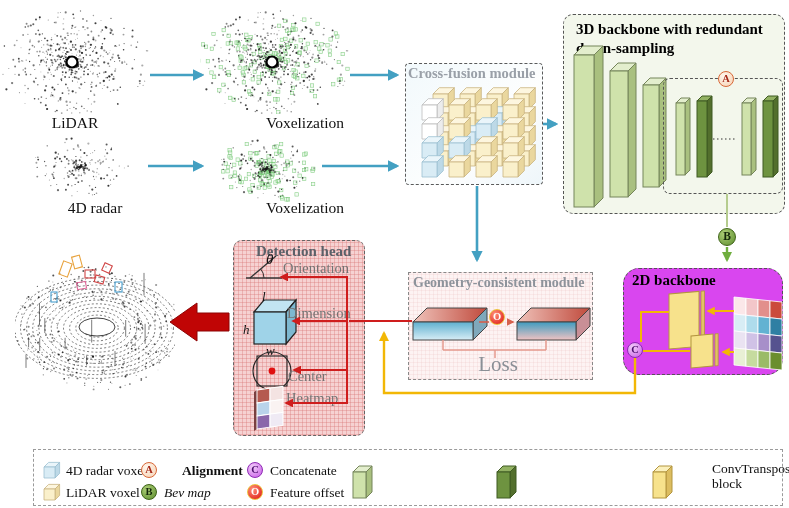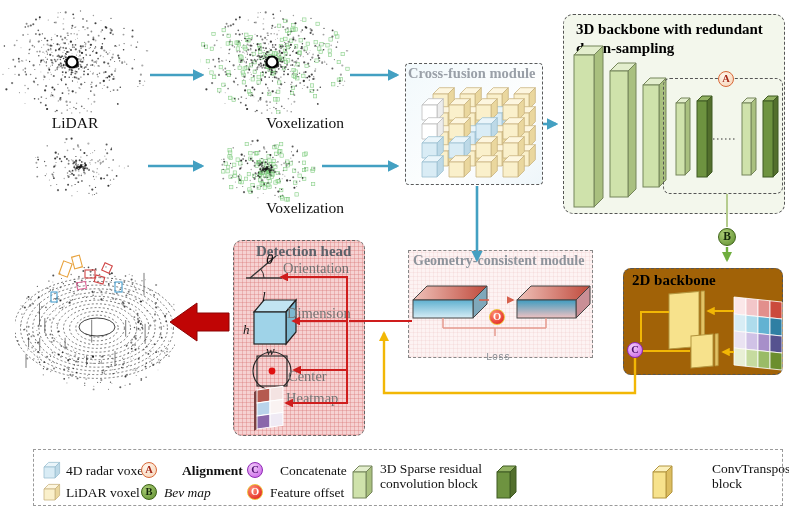--- a/index.html
+++ b/index.html
@@ -10,35 +10,35 @@
   .boxtitle{position:absolute;font-weight:bold;font-size:15px;white-space:nowrap;}
   .box{position:absolute;box-sizing:border-box;}
   #box-crossfusion{left:405px;top:63px;width:138px;height:122px;border:1.5px dashed #5a5a5a;
       border-radius:4px;background:linear-gradient(135deg,#f2f9fc 0%,#fdfefe 60%,#eef6fa 100%);}
   #box-crossfusion .boxtitle{left:2px;top:1px;color:#9aa0a8;font-size:14.5px;text-align:right;}
   #box-backbone3d{left:563px;top:14px;width:222px;height:200px;border:1.5px dashed #555;
       border-radius:10px;background:#f3f7ec;}
   #box-backbone3d .boxtitle{left:12px;top:5px;white-space:normal;width:200px;line-height:1.25;color:#000;}
   #inner3d{left:663px;top:78px;width:120px;height:116px;border:1.4px dashed #555;border-radius:7px;}
   #box-backbone2d{left:623px;top:268px;width:160px;height:107px;border:1.4px dashed #555;
-      border-radius:8px;background:#a16207;}
+      border-radius:16px;background:#d946ef;}
   #box-backbone2d .boxtitle{left:8px;top:3px;color:#000;}
-  #box-geometry{left:408px;top:250px;width:185px;height:108px;border:1.4px dashed #888;
+  #box-geometry{left:408px;top:272px;width:185px;height:108px;border:1.4px dashed #888;
       background-color:#fdf3f3;
       background-image:repeating-linear-gradient(0deg,rgba(225,160,160,.14) 0 1px,transparent 1px 4px),
                        repeating-linear-gradient(90deg,rgba(225,160,160,.14) 0 1px,transparent 1px 4px);}
   #box-geometry .boxtitle{left:4px;top:2px;color:#8d939b;font-size:14px;}
   #box-detectionhead{left:233px;top:240px;width:132px;height:196px;border:1.6px dashed #666;
       border-radius:9px;background-color:#f6d2d2;
       background-image:repeating-linear-gradient(0deg,rgba(216,115,115,.35) 0 1px,transparent 1px 4px),
                        repeating-linear-gradient(90deg,rgba(216,115,115,.35) 0 1px,transparent 1px 4px);}
   #box-detectionhead .boxtitle{left:14px;top:2px;color:#5c6068;font-size:15px;padding-left:8px;}
   .headlabel{position:absolute;font-size:14.5px;color:#737373;}
   #losslabel{position:absolute;left:470px;top:352px;width:56px;text-align:center;
-             font-size:10px;color:#8a8f96;font-family:Liberation Mono, monospace;}
+             font-size:21px;color:#8a8f96;}
   #legendbox{left:33px;top:449px;width:750px;height:57px;border:1.5px dashed #9a9a9a;background:#fff;}
   .legtext{position:absolute;font-size:13.5px;color:#111;line-height:1.12;}
   .badge{position:absolute;border-radius:50%;text-align:center;font-weight:bold;
          font-family:"Liberation Serif",serif;z-index:40;box-sizing:border-box;}
   .badge-a{background:radial-gradient(circle at 35% 30%,#fff6ec,#f6d2b4);border:1.4px solid #d86838;color:#a52818;}
   .badge-b{background:radial-gradient(circle at 35% 30%,#aecf78,#5d8e2e);border:1.4px solid #3e6317;color:#14280a;}
   .badge-c{background:radial-gradient(circle at 35% 30%,#f3cdfa,#c65ae6);border:1.4px solid #8f2ab6;color:#4e1070;}
   .badge-o{background:radial-gradient(circle at 35% 30%,#ff9078,#dc1410);border:1.6px solid #edc23c;color:#fff;}
   .sz16{width:16px;height:16px;font-size:10.5px;line-height:13px;}
   .sz18{width:18px;height:18px;font-size:11.5px;line-height:15px;}
@@ -1695,20 +1695,21 @@
       <circle cx="29.3" cy="31.5" r="1.05" fill="#1a1a1a" opacity="0.84"></circle>
       <circle cx="75.7" cy="28.0" r="1.14" fill="#1a1a1a" opacity="0.38"></circle>
       <circle cx="56.0" cy="30.4" r="1.14" fill="#1a1a1a" opacity="0.89"></circle>
       <circle cx="53.7" cy="11.9" r="0.73" fill="#1a1a1a" opacity="0.37"></circle>
       <circle cx="39.2" cy="43.5" r="0.73" fill="#1a1a1a" opacity="0.37"></circle>
       <circle cx="82.2" cy="40.3" r="1.02" fill="#1a1a1a" opacity="0.63"></circle>
       <circle cx="59.4" cy="18.0" r="1.02" fill="#1a1a1a" opacity="0.85"></circle>
       <circle cx="58.7" cy="33.5" r="1.02" fill="#1a1a1a" opacity="0.75"></circle>
       <circle cx="24.4" cy="45.0" r="0.54" fill="#1a1a1a" opacity="0.45"></circle>
     </svg>
+  <div class="pclabel" style="left:35px;top:199px;width:120px;">4D radar</div>
 
   <svg id="pc-vox2" class="abs" style="left:210px;top:133px" width="112" height="70" viewBox="0 0 112 70">
       <rect x="101.4" y="49.3" width="3.4" height="3.4" fill="rgba(140,215,140,0.13)" stroke="#77c877" stroke-width="0.6" opacity="0.85"></rect>
       <rect x="70.7" y="63.7" width="3.4" height="3.4" fill="rgba(140,215,140,0.13)" stroke="#77c877" stroke-width="0.6" opacity="0.85"></rect>
       <rect x="58.1" y="46.4" width="3.4" height="3.4" fill="rgba(140,215,140,0.13)" stroke="#77c877" stroke-width="0.6" opacity="0.85"></rect>
       <rect x="47.1" y="28.8" width="3.4" height="3.4" fill="rgba(140,215,140,0.13)" stroke="#77c877" stroke-width="0.6" opacity="0.85"></rect>
       <rect x="40.8" y="50.3" width="3.4" height="3.4" fill="rgba(140,215,140,0.13)" stroke="#77c877" stroke-width="0.6" opacity="0.85"></rect>
       <rect x="92.7" y="19.8" width="3.4" height="3.4" fill="rgba(140,215,140,0.13)" stroke="#77c877" stroke-width="0.6" opacity="0.85"></rect>
       <rect x="53.3" y="41.0" width="3.4" height="3.4" fill="rgba(140,215,140,0.13)" stroke="#77c877" stroke-width="0.6" opacity="0.85"></rect>
       <rect x="92.3" y="35.3" width="3.4" height="3.4" fill="rgba(140,215,140,0.13)" stroke="#77c877" stroke-width="0.6" opacity="0.85"></rect>
@@ -2711,30 +2712,29 @@
         <polygon points="4,8 15,8 15,19 4,19" fill="#faf0cb" stroke="#c9b480" stroke-width="0.8"></polygon>
       </svg>
     <div class="legtext" style="left:32px;top:35px;">LiDAR voxel</div>
 
     <div class="badge badge-a sz16" style="left:107px;top:12px;">A</div>
     <div class="legtext" style="left:148px;top:13px;font-weight:bold;">Alignment</div>
     <div class="badge badge-b sz16" style="left:107px;top:34px;">B</div>
     <div class="legtext" style="left:130px;top:35px;font-style:italic;">Bev map</div>
 
     <div class="badge badge-c sz16" style="left:213px;top:12px;">C</div>
-    <div class="legtext" style="left:246px;top:13px;text-align:center;">Concatenate</div>
+    <div class="legtext" style="left:236px;top:13px;text-align:center;">Concatenate</div>
     <div class="badge badge-o sz16" style="left:213px;top:34px;">O</div>
     <div class="legtext" style="left:236px;top:35px;text-align:center;">Feature offset</div>
 
     <svg id="leg-slab-lg" style="left:316px;top:10px" width="26" height="42" viewBox="0 0 26 42">
         <polygon points="3,12 9,6 22,6 16,12" fill="#e3eecd" stroke="#75855a" stroke-width="1"></polygon>
         <polygon points="16,12 22,6 22,32 16,38" fill="#a9c07f" stroke="#75855a" stroke-width="1"></polygon>
         <rect x="3" y="12" width="13" height="26" fill="#cfe2ab" stroke="#75855a" stroke-width="1"></rect>
       </svg>
-    <div class="legtext" style="left:346px;top:11px;width:132px;">3D Sparse residual convolution block</div>
 
     <svg id="leg-slab-dg" style="left:460px;top:10px" width="26" height="42" viewBox="0 0 26 42">
         <polygon points="3,12 9,6 22,6 16,12" fill="#93b263" stroke="#3f5a22" stroke-width="1"></polygon>
         <polygon points="16,12 22,6 22,32 16,38" fill="#536f2d" stroke="#3f5a22" stroke-width="1"></polygon>
         <rect x="3" y="12" width="13" height="26" fill="#6e9340" stroke="#3f5a22" stroke-width="1"></rect>
       </svg>
 
     <svg id="leg-slab-y" style="left:616px;top:10px" width="26" height="42" viewBox="0 0 26 42">
         <polygon points="3,12 9,6 22,6 16,12" fill="#fbf0bc" stroke="#b3953e" stroke-width="1"></polygon>
         <polygon points="16,12 22,6 22,32 16,38" fill="#dcbd60" stroke="#b3953e" stroke-width="1"></polygon>

